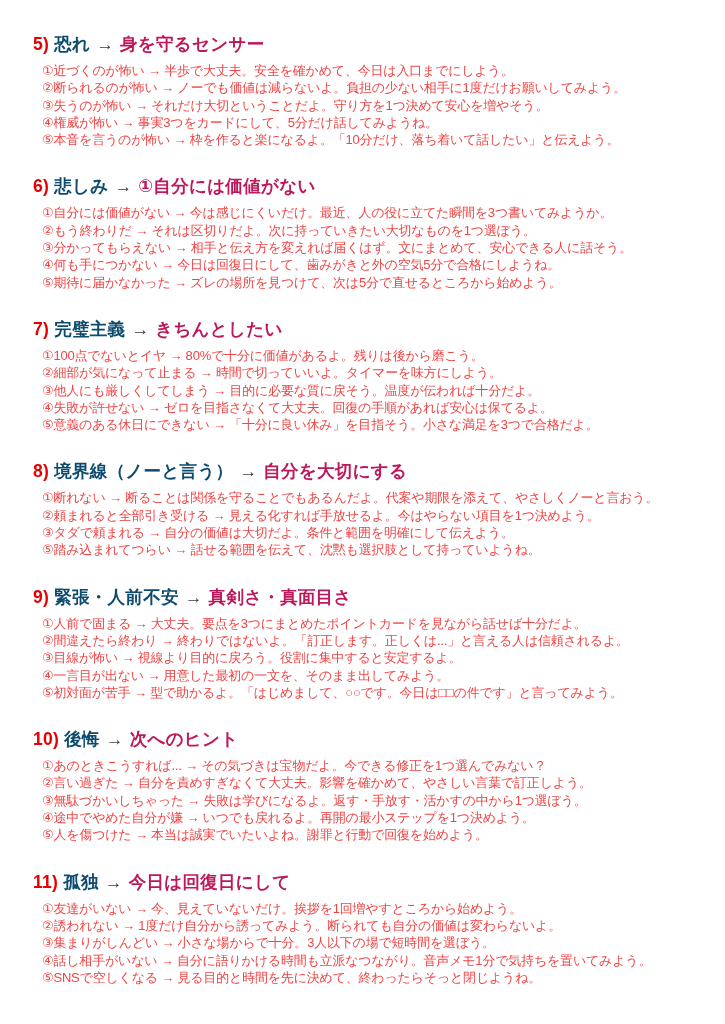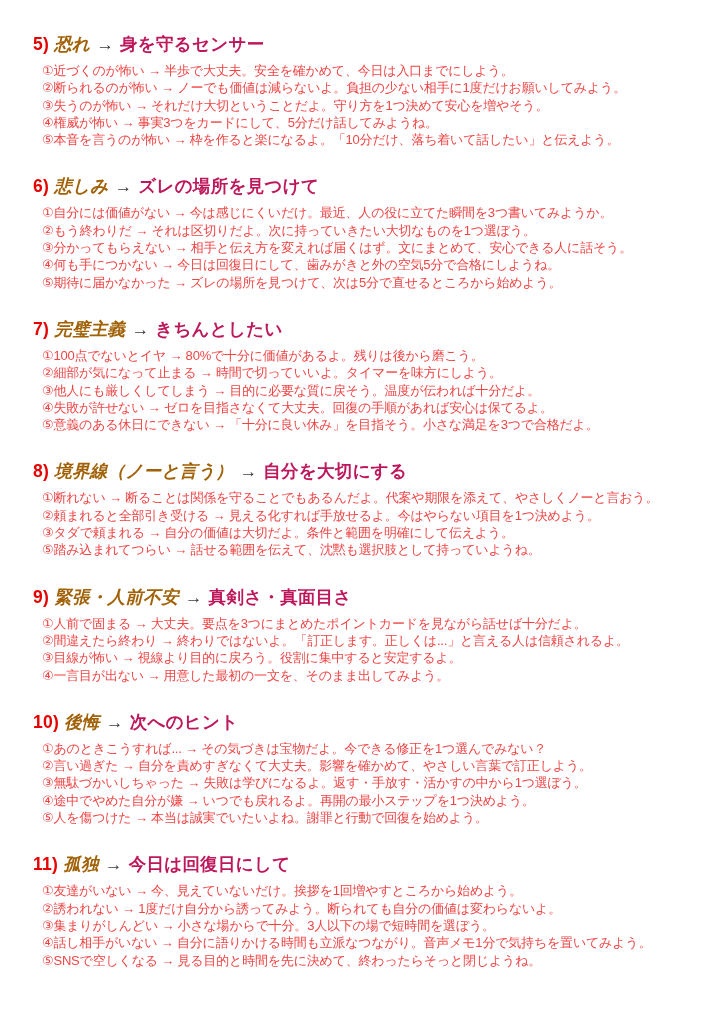--- a/index.html
+++ b/index.html
@@ -26,22 +26,21 @@
     line-height: 21px;
     margin: 0 0 7px 0;
     white-space: nowrap;
     letter-spacing: 0.3px;
   }
   .heading .num {
     color: #e60000;
     margin-right: 5px;
   }
   .heading .emotion {
-    color: #a16207;
-    font-style: italic;
+    color: #0c4a6e;
   }
   .heading .arrow {
     color: #3a3a3a;
     padding: 0 6px;
     font-weight: bold;
   }
   .heading .reframe {
     color: #be185d;
   }
   .items {
@@ -65,21 +64,21 @@
     <div class="items">
           <div class="item">①近づくのが怖い → 半歩で大丈夫。安全を確かめて、今日は入口までにしよう。</div>
           <div class="item">②断られるのが怖い → ノーでも価値は減らないよ。負担の少ない相手に1度だけお願いしてみよう。</div>
           <div class="item">③失うのが怖い → それだけ大切ということだよ。守り方を1つ決めて安心を増やそう。</div>
           <div class="item">④権威が怖い → 事実3つをカードにして、5分だけ話してみようね。</div>
           <div class="item">⑤本音を言うのが怖い → 枠を作ると楽になるよ。「10分だけ、落ち着いて話したい」と伝えよう。</div>
         </div>
   </div>
 
   <div class="section">
-    <h2 class="heading"><span class="num">6)</span><span class="emotion">悲しみ</span><span class="arrow">→</span><span class="reframe">ズレの場所を見つけて</span></h2>
+    <h2 class="heading"><span class="num">6)</span><span class="emotion">悲しみ</span><span class="arrow">→</span><span class="reframe">①自分には価値がない</span></h2>
     <div class="items">
           <div class="item">①自分には価値がない → 今は感じにくいだけ。最近、人の役に立てた瞬間を3つ書いてみようか。</div>
           <div class="item">②もう終わりだ → それは区切りだよ。次に持っていきたい大切なものを1つ選ぼう。</div>
           <div class="item">③分かってもらえない → 相手と伝え方を変えれば届くはず。文にまとめて、安心できる人に話そう。</div>
           <div class="item">④何も手につかない → 今日は回復日にして、歯みがきと外の空気5分で合格にしようね。</div>
           <div class="item">⑤期待に届かなかった → ズレの場所を見つけて、次は5分で直せるところから始めよう。</div>
         </div>
   </div>
 
   <div class="section">
@@ -103,20 +102,21 @@
         </div>
   </div>
 
   <div class="section">
     <h2 class="heading"><span class="num">9)</span><span class="emotion">緊張・人前不安</span><span class="arrow">→</span><span class="reframe">真剣さ・真面目さ</span></h2>
     <div class="items">
           <div class="item">①人前で固まる → 大丈夫。要点を3つにまとめたポイントカードを見ながら話せば十分だよ。</div>
           <div class="item">②間違えたら終わり → 終わりではないよ。「訂正します。正しくは...」と言える人は信頼されるよ。</div>
           <div class="item">③目線が怖い → 視線より目的に戻ろう。役割に集中すると安定するよ。</div>
           <div class="item">④一言目が出ない → 用意した最初の一文を、そのまま出してみよう。</div>
+          <div class="item">⑤初対面が苦手 → 型で助かるよ。「はじめまして、○○です。今日は□□の件です」と言ってみよう。</div>
         </div>
   </div>
 
   <div class="section">
     <h2 class="heading"><span class="num">10)</span><span class="emotion">後悔</span><span class="arrow">→</span><span class="reframe">次へのヒント</span></h2>
     <div class="items">
           <div class="item">①あのときこうすれば... → その気づきは宝物だよ。今できる修正を1つ選んでみない？</div>
           <div class="item">②言い過ぎた → 自分を責めすぎなくて大丈夫。影響を確かめて、やさしい言葉で訂正しよう。</div>
           <div class="item">③無駄づかいしちゃった → 失敗は学びになるよ。返す・手放す・活かすの中から1つ選ぼう。</div>
           <div class="item">④途中でやめた自分が嫌 → いつでも戻れるよ。再開の最小ステップを1つ決めよう。</div>

